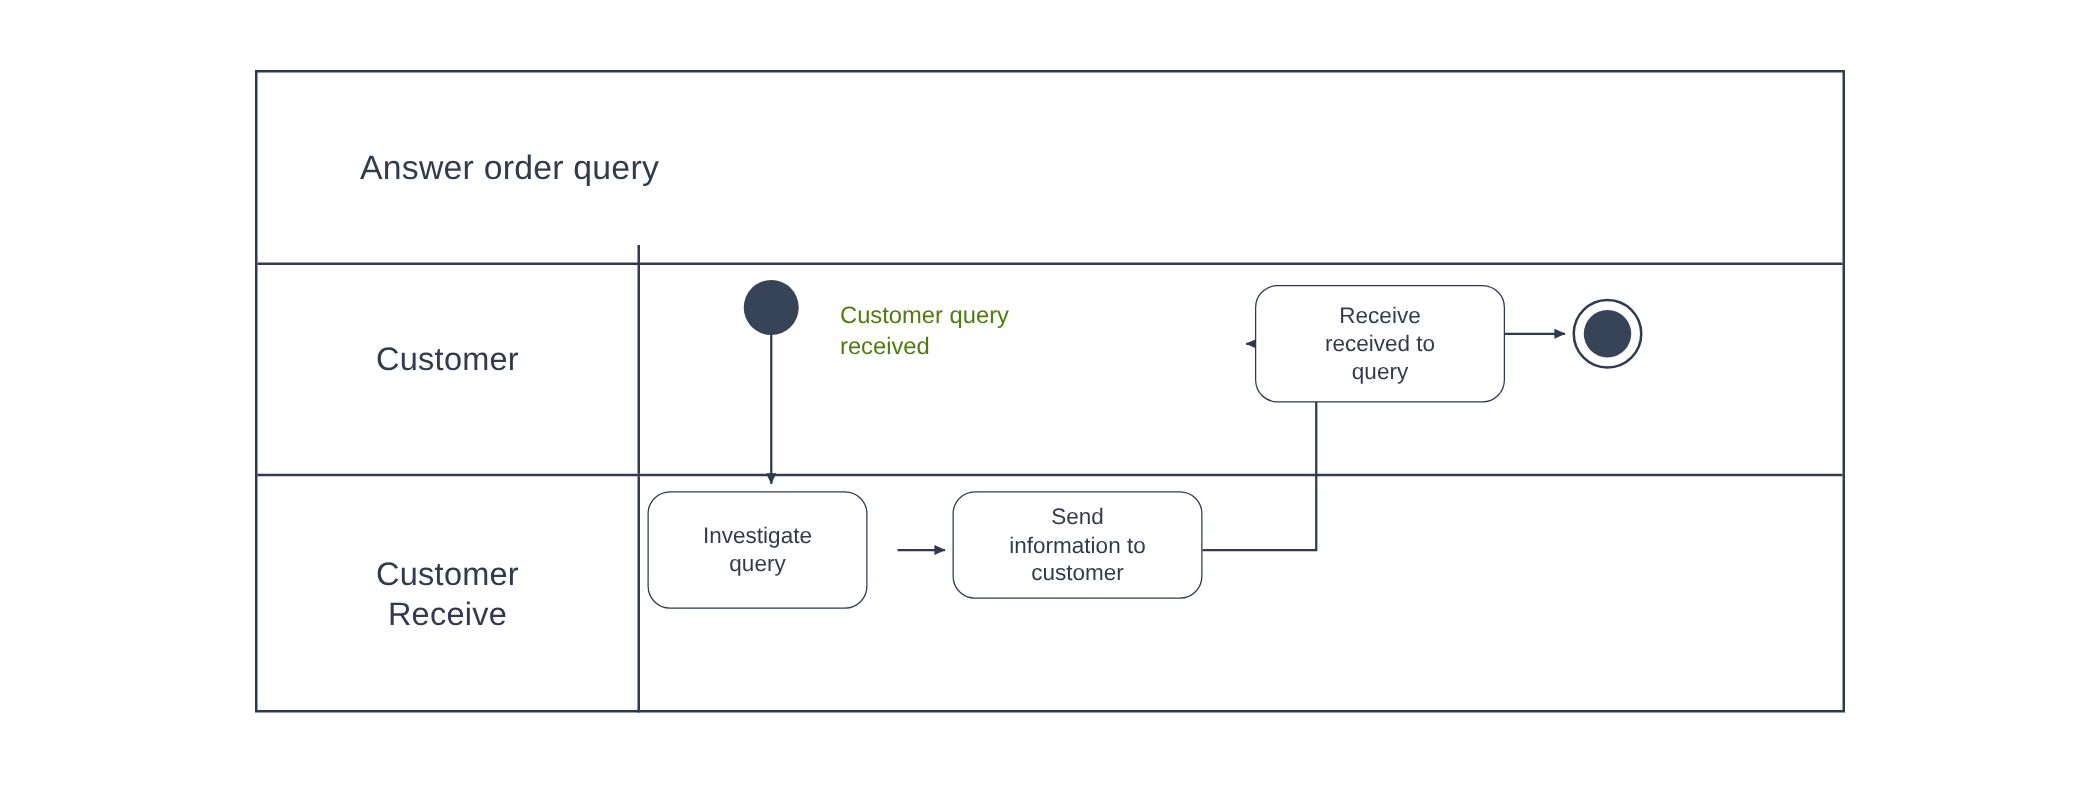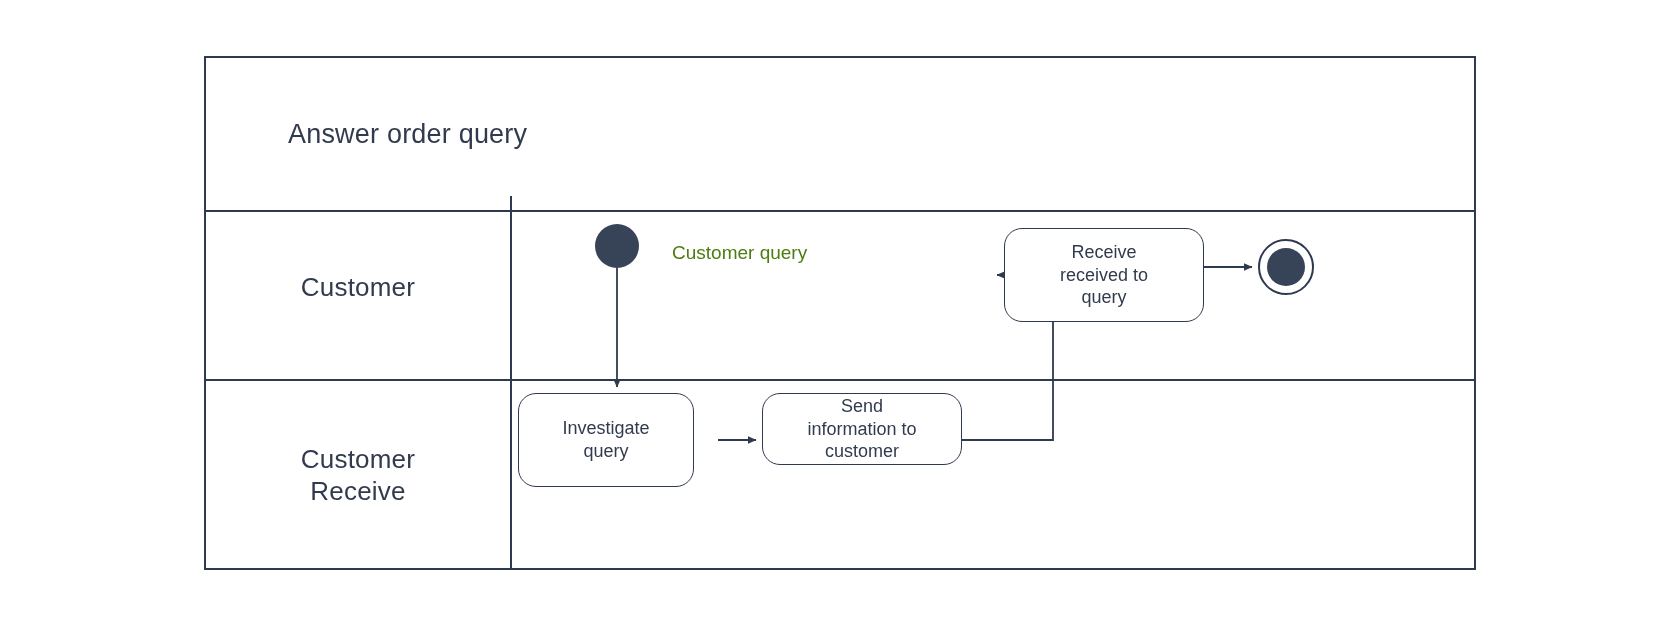--- a/index.html
+++ b/index.html
@@ -131,21 +131,21 @@
   #node-investigate-query {
     left: 518px;
     top: 393px;
     width: 176px;
     height: 94px;
   }
   #node-send-information {
     left: 762px;
     top: 393px;
     width: 200px;
-    height: 72px;
+    height: 86px;
   }
 
   
   .start-node {
     position: absolute;
     left: 595px;
     top: 224px;
     width: 44px;
     height: 44px;
     border-radius: 50%;
@@ -230,20 +230,21 @@
     <polyline points="758,384 849,384 849,219 794,219" fill="none" stroke="#2e3a4f" stroke-width="1.8" style="display:none"></polyline>
     <polyline points="758,384 849,384 849,219 793,219" fill="none" stroke="#2e3a4f" stroke-width="1.8" marker-end="url(#arrowhead)" transform="scale(1,1)"></polyline>
 
     <path d="M 1000,211 L 1048,211" fill="none" stroke="#2e3a4f" stroke-width="1.8" marker-end="url(#arrowhead)"></path>
   </svg>
 
   <div class="start-node"></div>
 
   <div class="flow-note">
     <div>Customer query</div>
+    <div>received</div>
   </div>
 
   <div class="activity" id="node-receive-response">
     <div>
       <div>Receive</div>
       <div>received to</div>
       <div>query</div>
     </div>
   </div>
 

